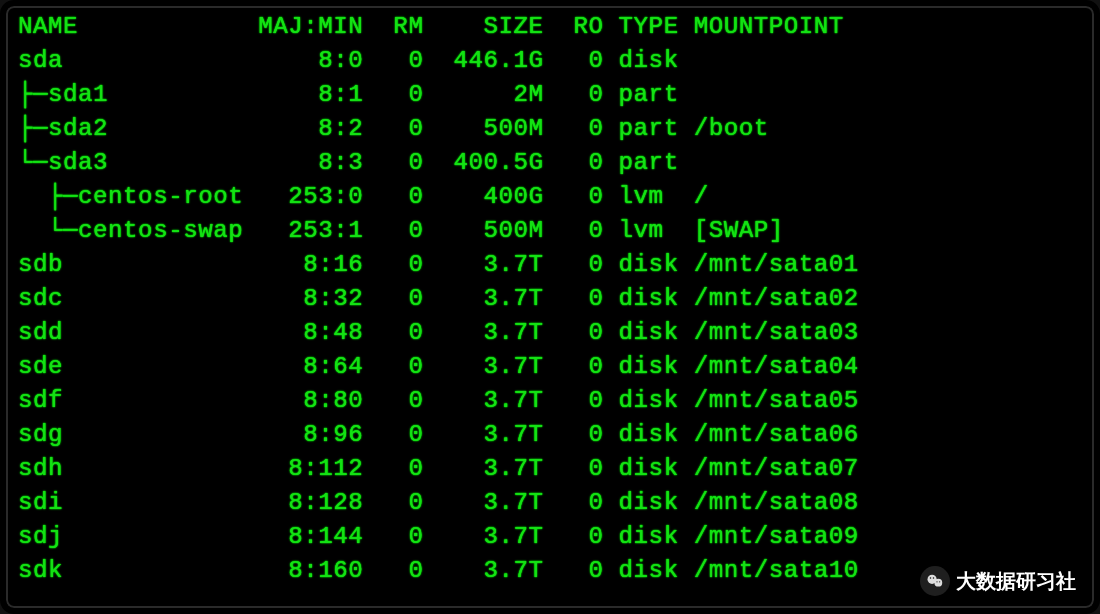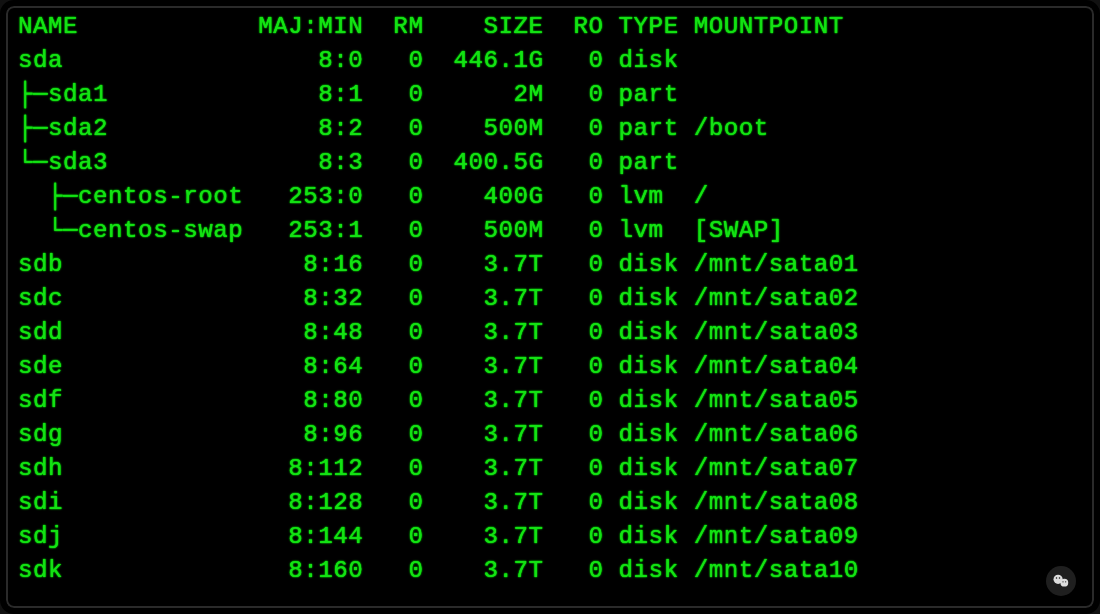--- a/index.html
+++ b/index.html
@@ -82,14 +82,15 @@
     <span class="wm-icon">
       <svg viewBox="0 0 24 24" fill="#ddd" aria-hidden="true">
         <circle cx="8.5" cy="10" r="5.5"></circle>
         <circle cx="16" cy="14" r="4.7"></circle>
         <circle cx="6.6" cy="8.5" r="0.9" fill="#111"></circle>
         <circle cx="10.2" cy="8.5" r="0.9" fill="#111"></circle>
         <circle cx="14.4" cy="13" r="0.7" fill="#111"></circle>
         <circle cx="17.6" cy="13" r="0.7" fill="#111"></circle>
       </svg>
     </span>
+    <span>大数据研习社</span>
   </div>
 </div>
 
 </body></html>

